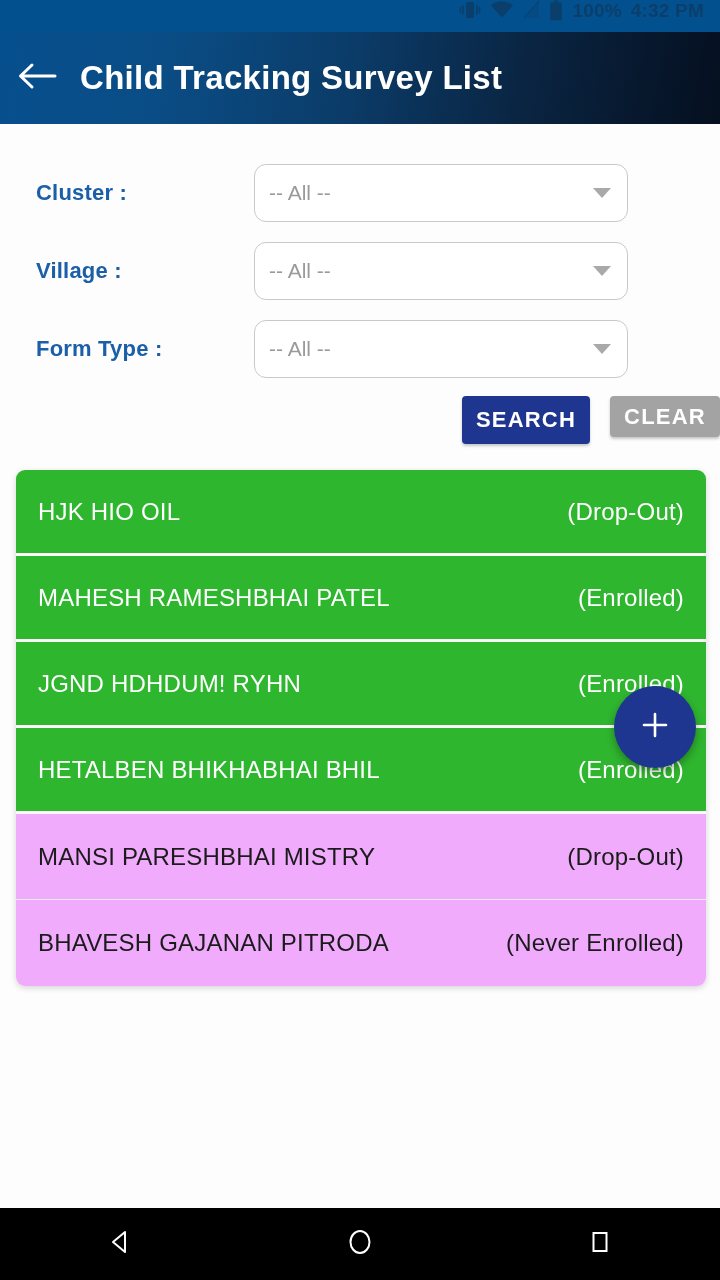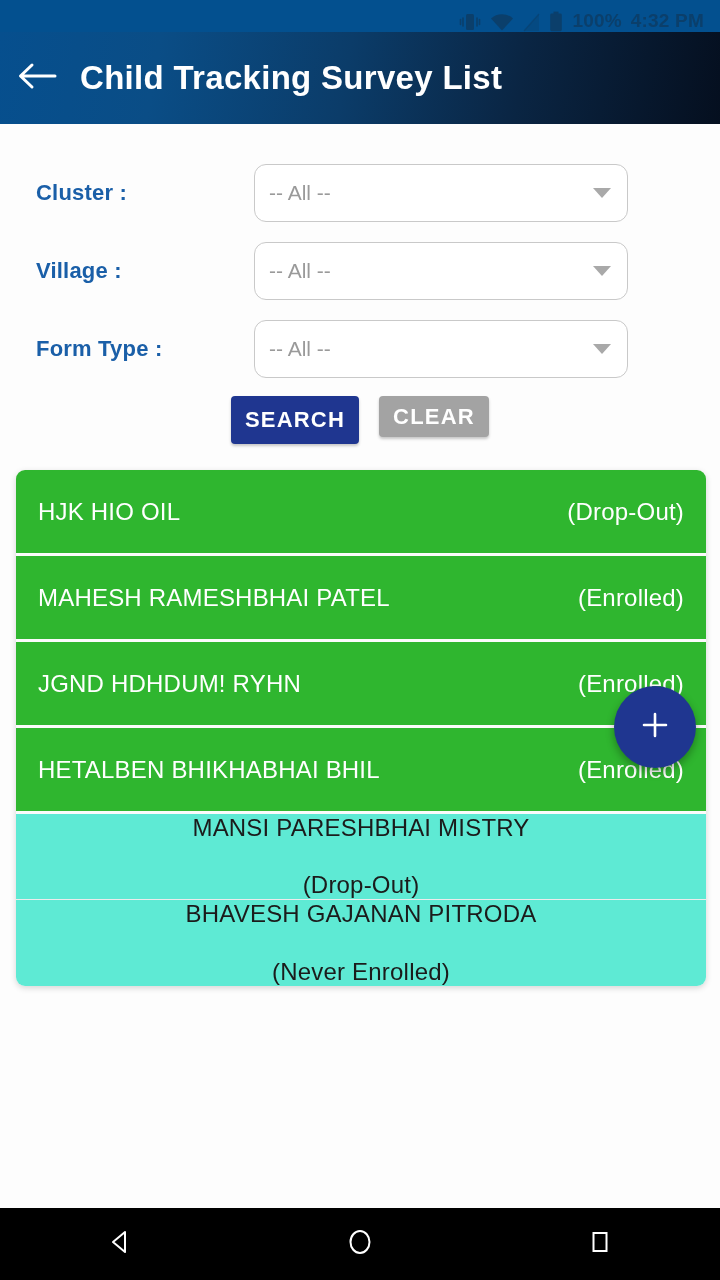--- a/index.html
+++ b/index.html
@@ -7,21 +7,21 @@
     width:720px; height:1280px;
     font-family:"Liberation Sans", sans-serif;
     background:#ffffff;
     overflow:hidden;
   }
   .phone { position:relative; width:720px; height:1280px; background:#fdfdfd; display:flex; flex-direction:column; }
 
   
   .statusbar {
     height:32px; background:#03508f; flex:0 0 32px;
-    display:flex; align-items:flex-end; justify-content:flex-end;
+    display:flex; align-items:flex-start; justify-content:flex-end;
     padding-right:16px; gap:9px;
   }
   .sb-icon { display:flex; align-items:center; }
   .sb-text { color:#0b3f6b; font-size:19px; font-weight:bold; letter-spacing:0.2px; }
 
   
   .appbar {
     flex:0 0 92px; height:92px;
     background:linear-gradient(100deg,#064f8e 0%,#0a4d86 22%,#0b3c69 48%,#0a2543 72%,#050f1f 100%);
     display:flex; align-items:center; position:relative;
@@ -50,41 +50,41 @@
     width:374px; height:58px; border:1px solid #c9c9c9; border-radius:12px;
     background:#fff; display:flex; align-items:center; justify-content:space-between;
     padding:0 16px 0 14px; cursor:pointer;
   }
   .dd-value { color:#9a9a9a; font-size:21px; }
   .dd-caret {
     width:0;height:0;border-left:9px solid transparent;border-right:9px solid transparent;
     border-top:10px solid #a9a9a9;
   }
 
-  .btn-row { display:flex; justify-content:center; gap:20px; margin-top:14px; }
+  .btn-row { display:flex; justify-content:flex-end; gap:20px; margin-top:14px; }
   .btn {
     border:none; border-radius:4px; color:#ffffff;
     font-size:22px; font-weight:bold; letter-spacing:1.2px;
     cursor:pointer; font-family:inherit;
     box-shadow:0 2px 3px rgba(0,0,0,.22);
   }
   .btn-search { background:#1f3690; width:128px; height:48px; }
   .btn-clear  { background:#a3a3a3; width:110px; height:41px; color:#fff; }
 
   
   .list-card {
     margin:26px 14px 0 16px; border-radius:9px; overflow:hidden;
     background:#ffffff; box-shadow:0 2px 6px rgba(0,0,0,.16);
   }
   .list-row {
     display:flex; align-items:center; justify-content:space-between;
     height:86px; padding:0 22px; cursor:pointer;
   }
   .list-row.green { background:#2fb62f; color:#ffffff; border-bottom:3px solid #fbfbfb; }
-  .list-row.plain { background:#5eead4; color:#1b1b1b; border-bottom:1px solid #ececec;flex-direction:column; }
+  .list-row.plain { background:#f0abfc; color:#1b1b1b; border-bottom:1px solid #ececec; }
   .list-card .list-row:last-child { border-bottom:none; }
   .row-name   { font-size:24px; letter-spacing:.2px; }
   .row-status { font-size:24px; letter-spacing:.2px; }
 
   
   .fab {
     position:absolute; right:24px; top:562px;
     width:82px; height:82px; border-radius:50%;
     background:#1f3690; box-shadow:0 4px 9px rgba(0,0,0,.32);
     display:flex; align-items:center; justify-content:center; cursor:pointer;

